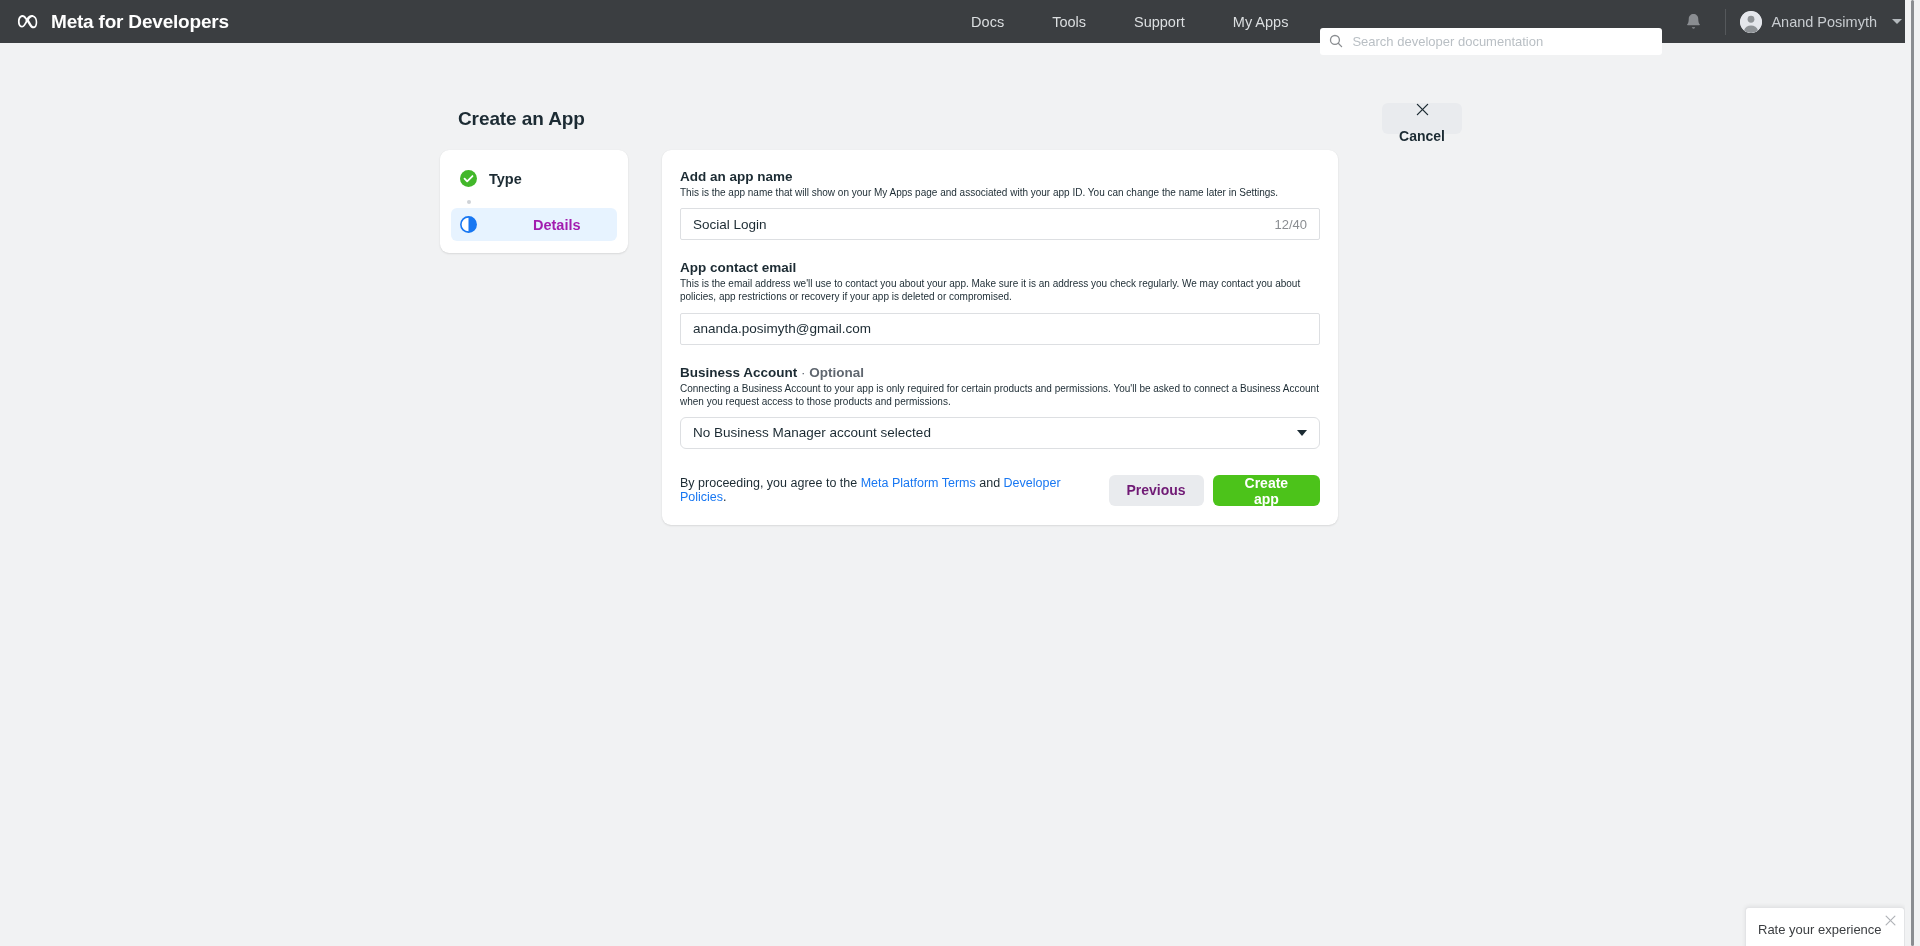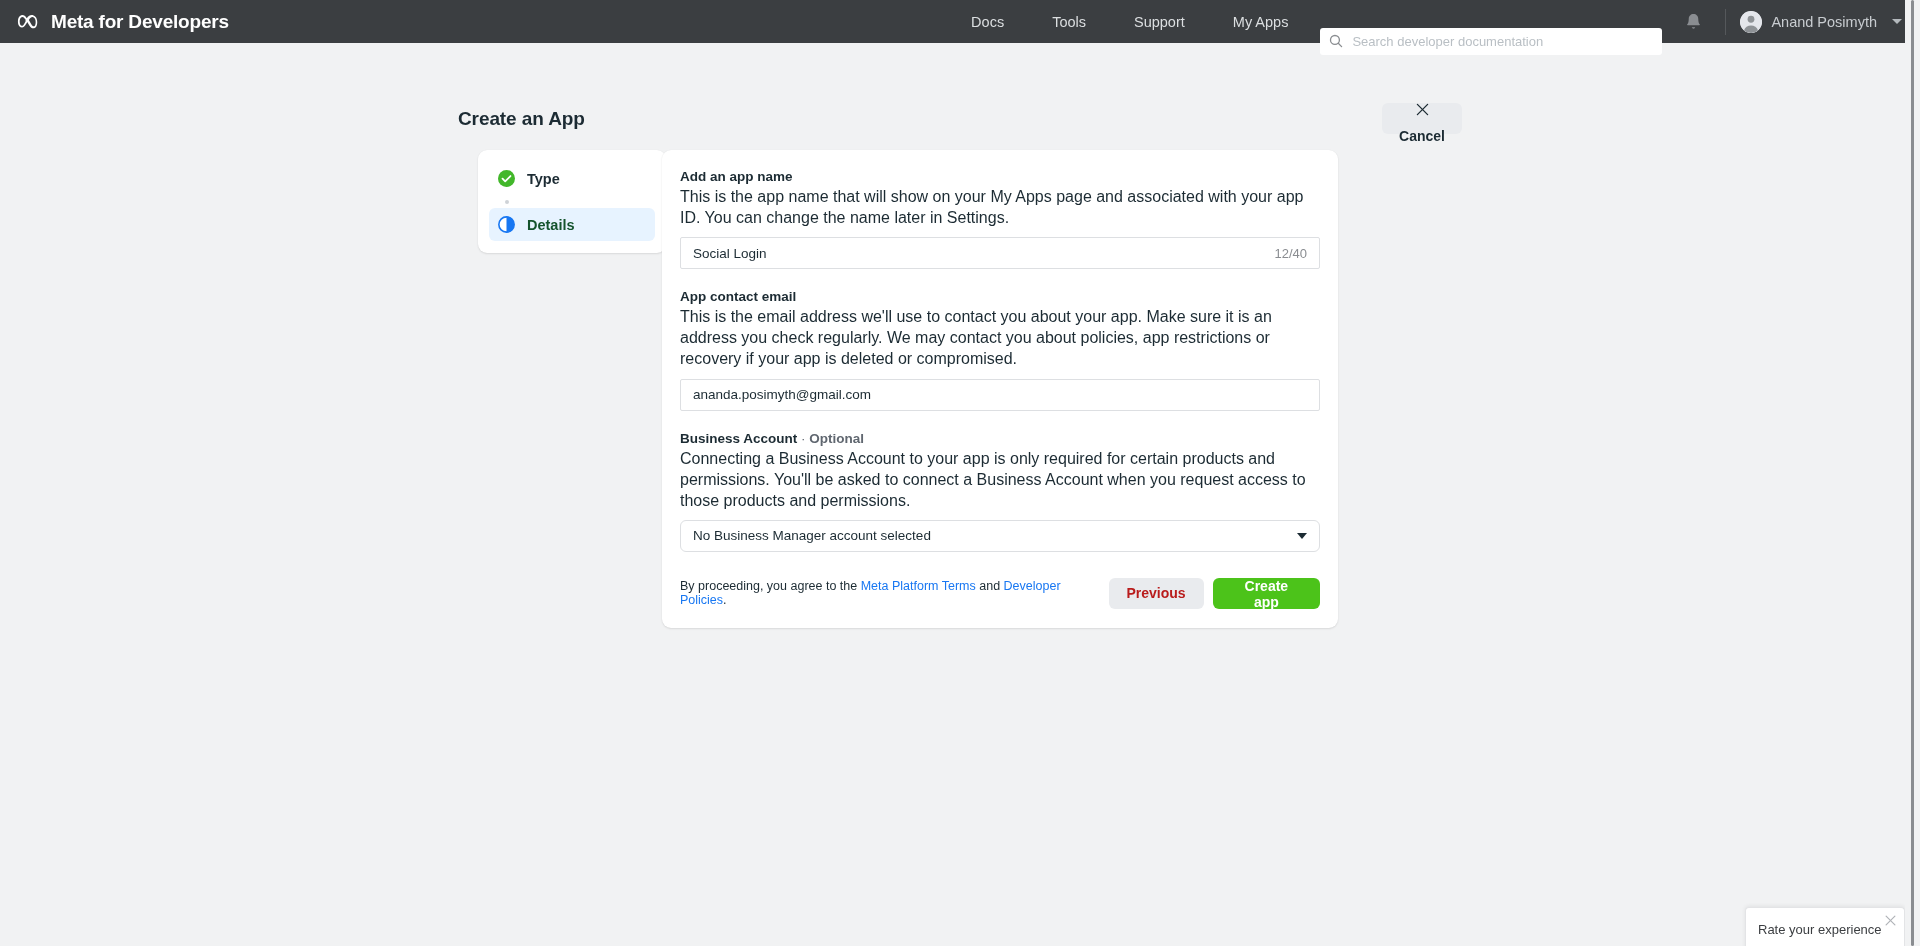--- a/index.html
+++ b/index.html
@@ -163,21 +163,21 @@
     font-size: 14px;
     font-weight: 600;
     color: #1c2b33;
     cursor: pointer;
     flex-direction: column;
   }
 
   
   .steps-card {
     position: absolute;
-    left: 478px;
+    left: 440px;
     top: 107px;
     width: 188px;
     background: #ffffff;
     border-radius: 9px;
     box-shadow: 0 1px 2px rgba(0,0,0,.10), 0 0 1px rgba(0,0,0,.06);
     padding: 12px 11px;
   }
   .step {
     display: flex;
     align-items: center;
@@ -186,21 +186,21 @@
     padding: 0 9px;
     border-radius: 6px;
     cursor: pointer;
   }
   .step-label {
     font-size: 14.5px;
     font-weight: 700;
     color: #1c2b33;
   }
   .step.active { background: #e7f3ff; }
-  .step.active .step-label { color: #14532d; }
+  .step.active .step-label { color: #a21caf; margin-left: 44px; }
   .step-icon { width: 17px; height: 17px; flex: none; display: block; }
   .step-connector {
     height: 13px;
     display: flex;
     justify-content: flex-start;
     padding-left: 16px;
     align-items: center;
   }
   .step-connector-dot {
     width: 4px;
@@ -226,21 +226,21 @@
     font-weight: 700;
     color: #1c2b33;
     margin-bottom: 2px;
   }
   .optional-tag {
     font-weight: 700;
     color: #606770;
   }
   .dot-sep { color: #606770; font-weight: 400; }
   .field-desc {
-    font-size: 16px;
+    font-size: 10px;
     line-height: 1.32;
     color: #1c2b33;
     margin-bottom: 9px;
     max-width: 768px;
   }
   .text-input {
     width: 100%;
     height: 32px;
     border: 1px solid #dddfe2;
     border-radius: 2px;
@@ -302,21 +302,21 @@
   .footer-buttons { display: flex; gap: 9px; align-items: center; }
   .btn-secondary {
     background: #e9ebee;
     border: none;
     border-radius: 6px;
     height: 31px;
     padding: 0 18px;
     font-family: "Liberation Sans", sans-serif;
     font-size: 14px;
     font-weight: 600;
-    color: #b91c1c;
+    color: #701a75;
     cursor: pointer;
   }
   .btn-primary {
     background: #4cc31a;
     border: none;
     border-radius: 6px;
     height: 31px;
     padding: 0 18px;
     font-family: "Liberation Sans", sans-serif;
     font-size: 14px;

